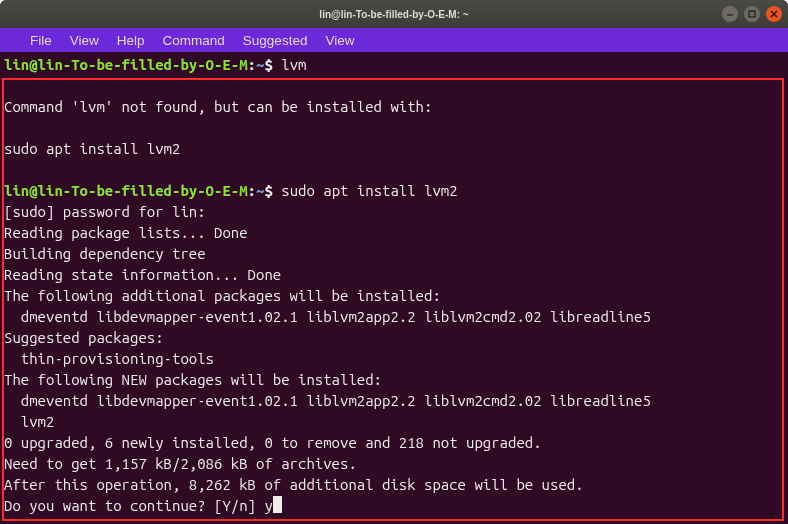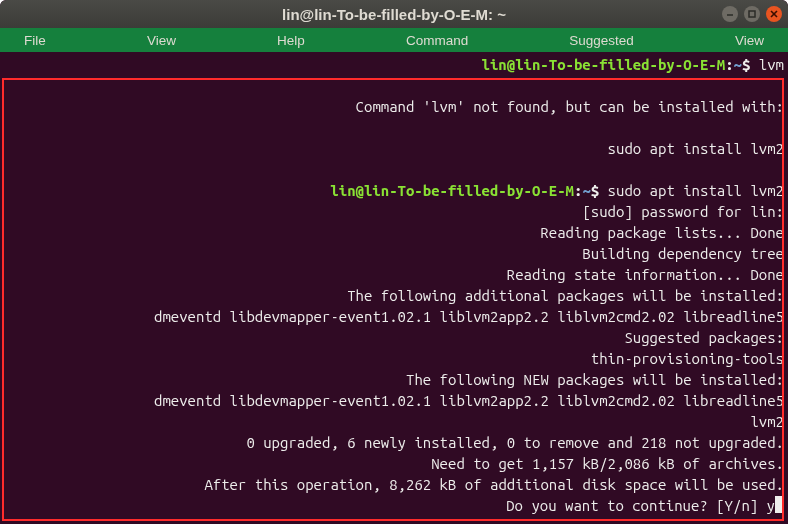--- a/index.html
+++ b/index.html
@@ -23,21 +23,21 @@
   .titlebar {
     height: 28px;
     background: linear-gradient(to bottom, #4a4a46 0%, #3c3c38 100%);
     display: flex;
     align-items: center;
     position: relative;
     border-radius: 6px 6px 0 0;
   }
   .title-text {
     color: #dfdbd2;
-    font-size: 15px;
+    font-size: 10px;
     font-weight: bold;
     position: absolute;
     left: 50%;
     transform: translateX(-50%);
     white-space: nowrap;
   }
   .window-buttons {
     position: absolute;
     right: 6px;
     display: flex;
@@ -53,26 +53,25 @@
     justify-content: center;
     font-size: 10px;
     color: #3b3b37;
   }
   .wbtn.min { background: #6e6b64; }
   .wbtn.max { background: #6e6b64; }
   .wbtn.close { background: #e95420; color:#3b0e00;}
   .wbtn svg { width:10px; height:10px; }
   .menubar {
     height: 24px;
-    background: #15803d;
+    background: #6d28d9;
     display: flex;
     align-items: center;
-    padding: 0 16px;
+    padding: 0 22px;
     gap: 2px;
-    justify-content: space-between;
   }
   .menu-item {
     color: #dfdbd2;
     font-size: 13.5px;
     padding: 2px 8px;
     cursor: pointer;
   }
   .terminal-body {
     flex: 1;
     background: #300a24;
@@ -89,21 +88,20 @@
     pointer-events: none;
   }
   pre.term {
     margin: 0;
     font-family: "Ubuntu Mono", "DejaVu Sans Mono", Menlo, Consolas, monospace;
     font-size: 15px;
     line-height: 21px;
     color: #eeeeec;
     white-space: pre;
     letter-spacing: 0px;
-    text-align: right;
   }
   .prompt-user { color: #8ae234; font-weight: bold;}
   .prompt-path { color: #729fcf; font-weight: bold;}
   .prompt-white { color: #eeeeec; font-weight: bold;}
   .cursor {
     display: inline-block;
     width: 9px;
     height: 17px;
     background: #eeeeec;
     vertical-align: text-bottom;

